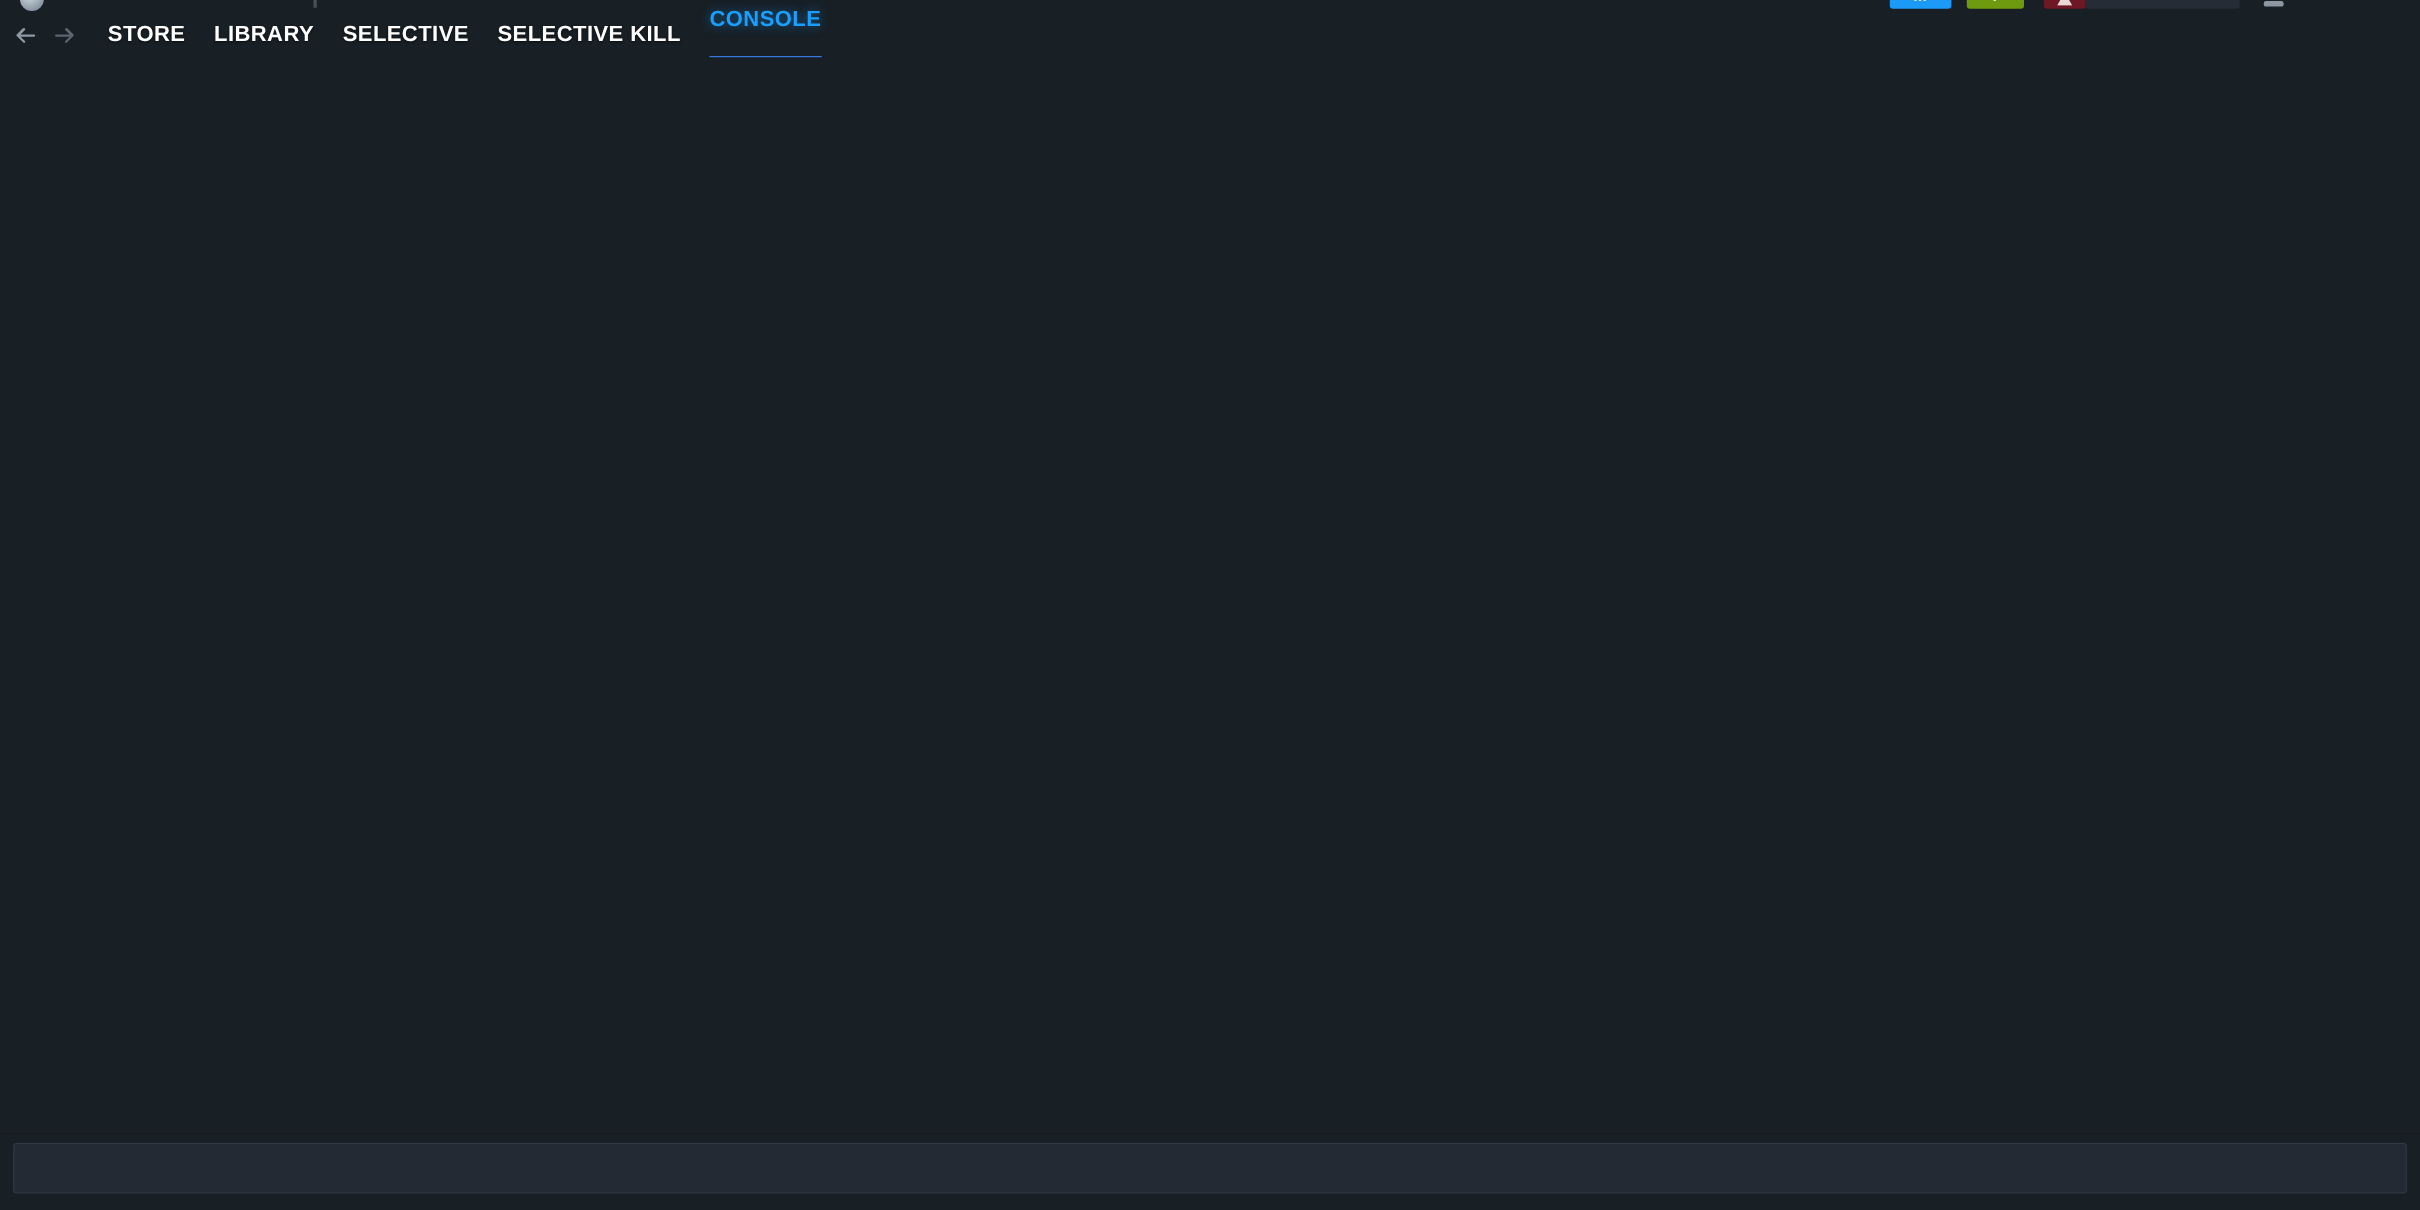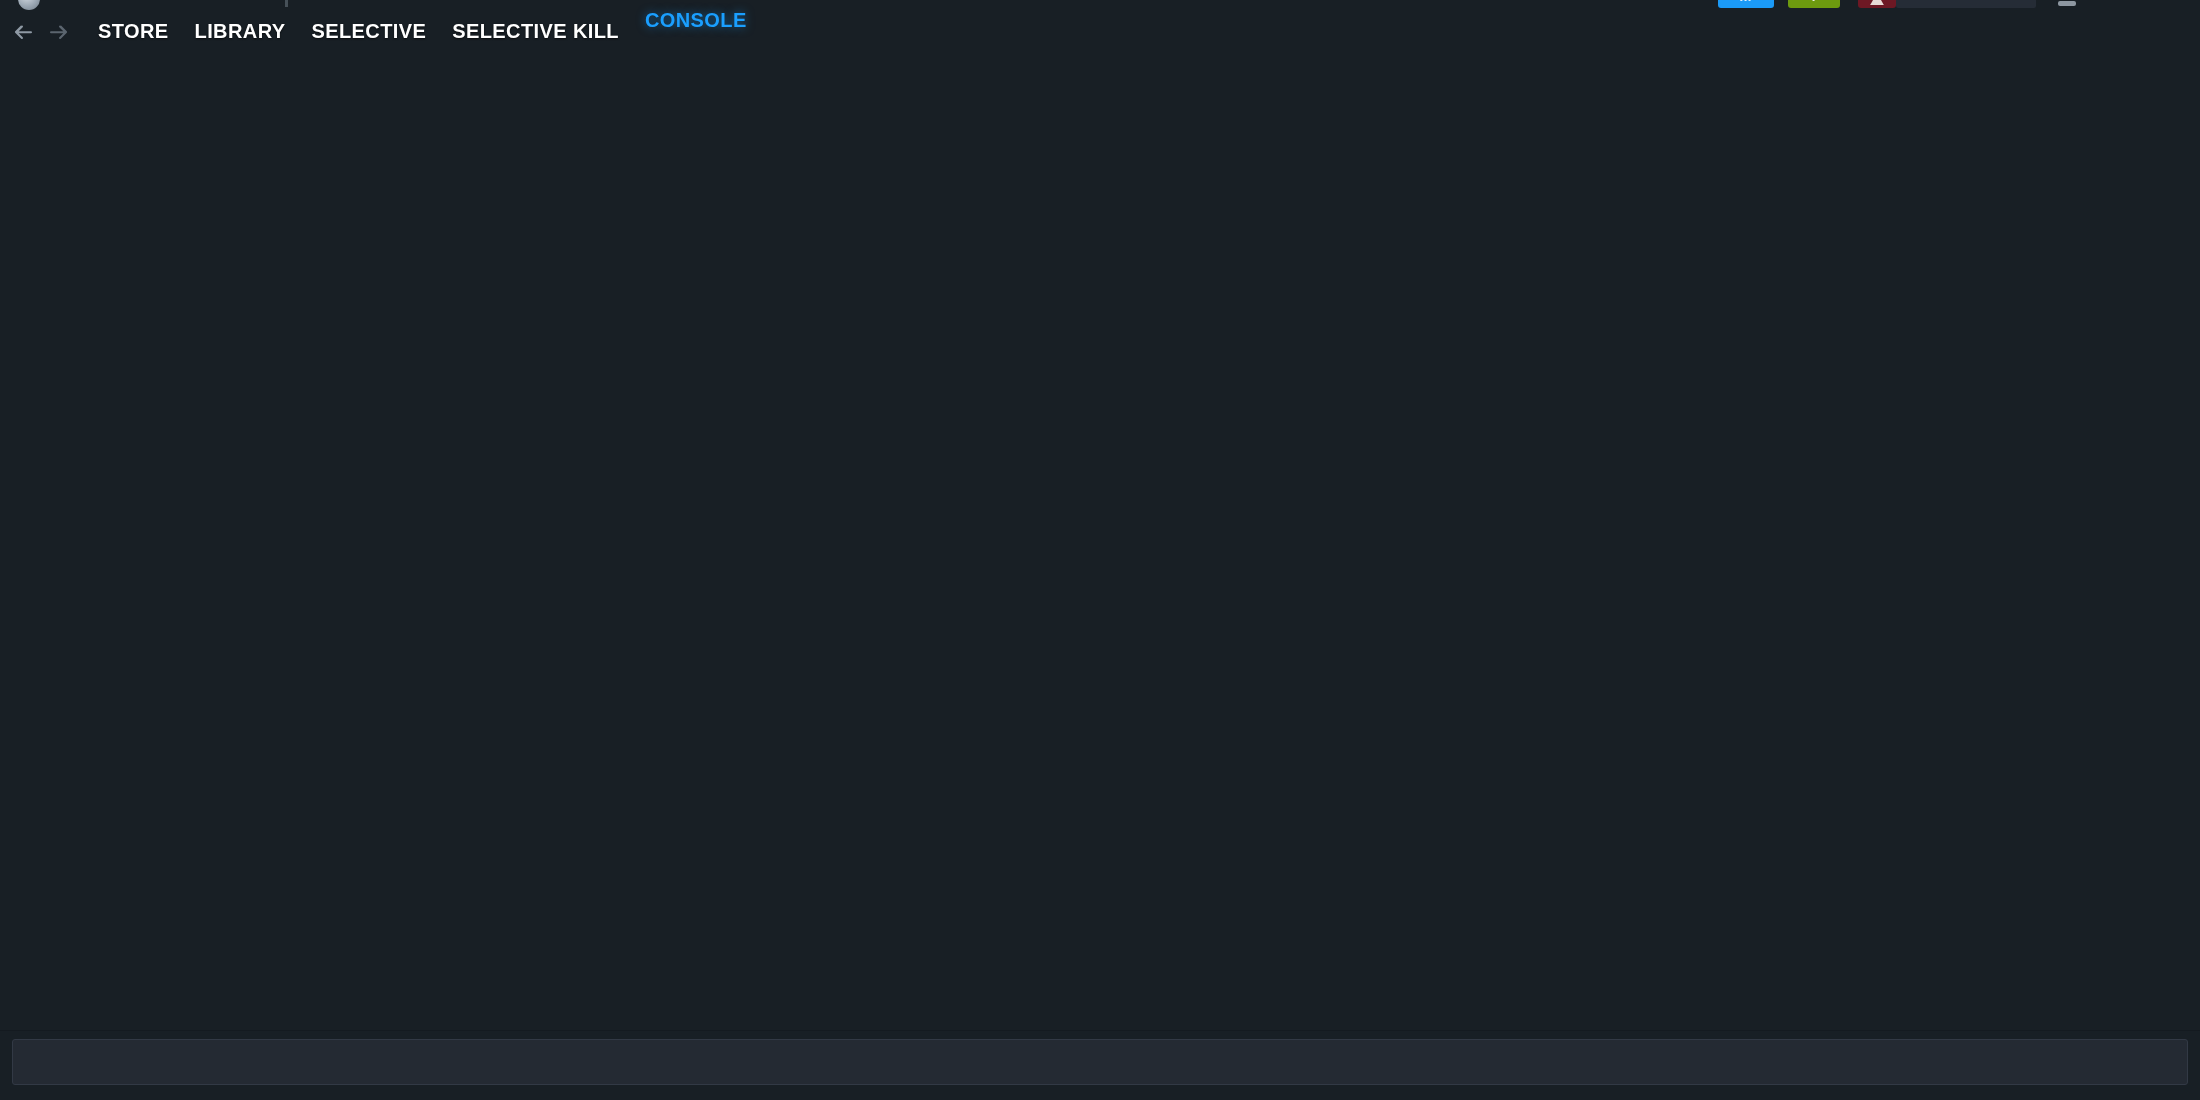--- a/index.html
+++ b/index.html
@@ -119,21 +119,21 @@
     color: #ffffff;
     margin-left: 26px;
     padding-bottom: 2px;
     white-space: nowrap;
     text-shadow: 0 1px 2px rgba(0,0,0,.65);
   }
   .nav-tab:first-of-type { margin-left: 22px; }
   .nav-tab.active {
     color: #1a9fff;
     text-shadow: 0 0 10px rgba(26,159,255,.55);
-    border-bottom: 3px solid #3b82f6;
+    border-bottom: 7px solid #3b82f6;
     padding-bottom: 21px;
   }
 
   
   #console-body {
     position: absolute;
     left: 0;
     top: 52px;
     width: 2200px;
     height: 978px;

